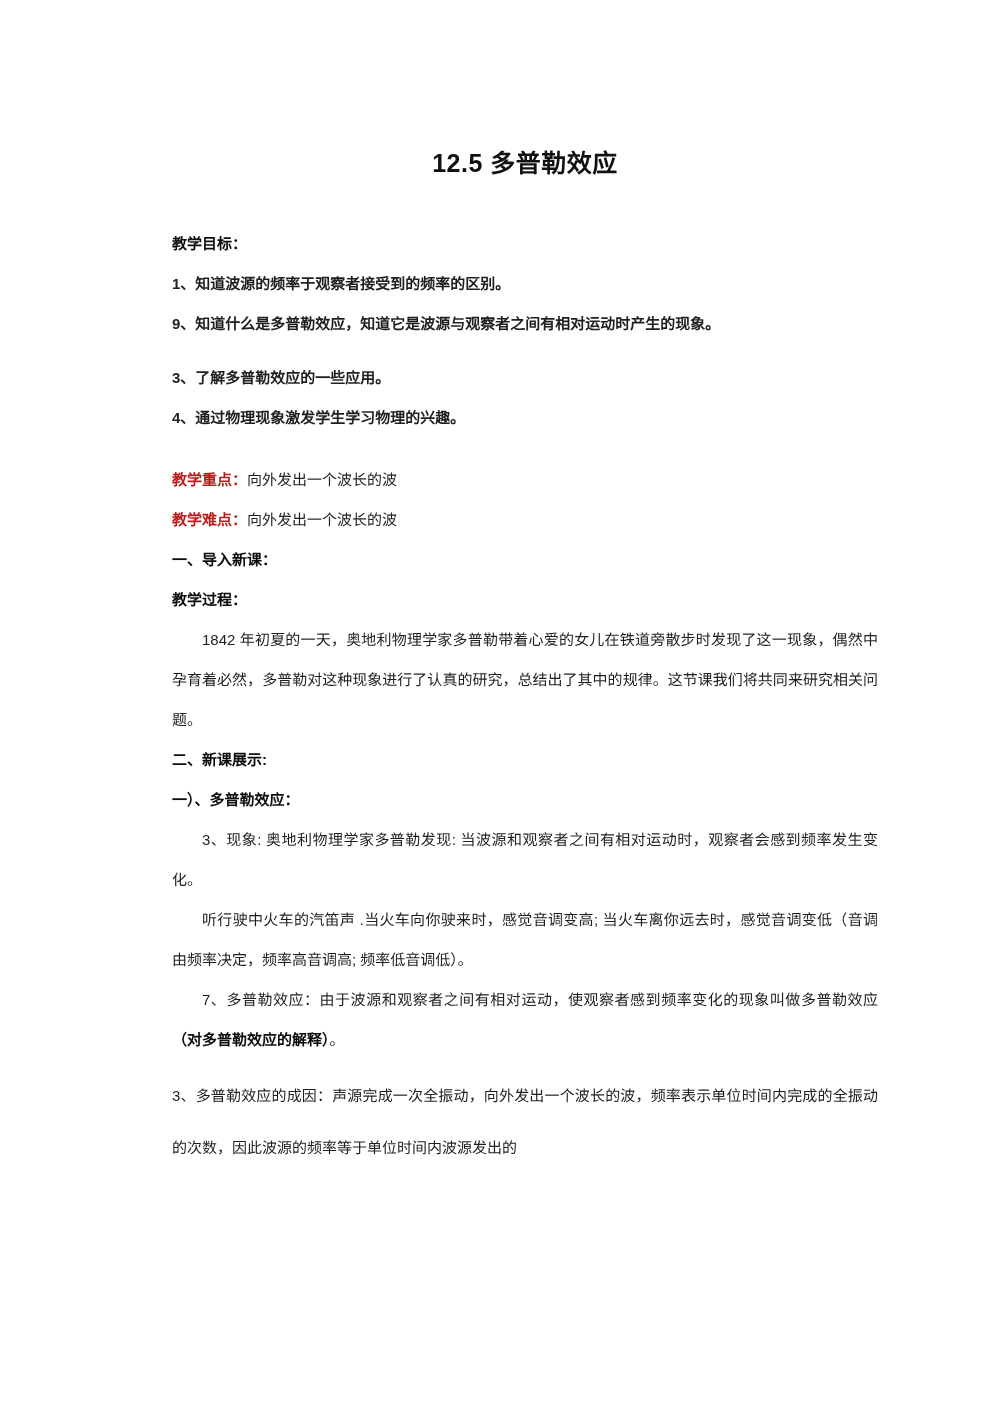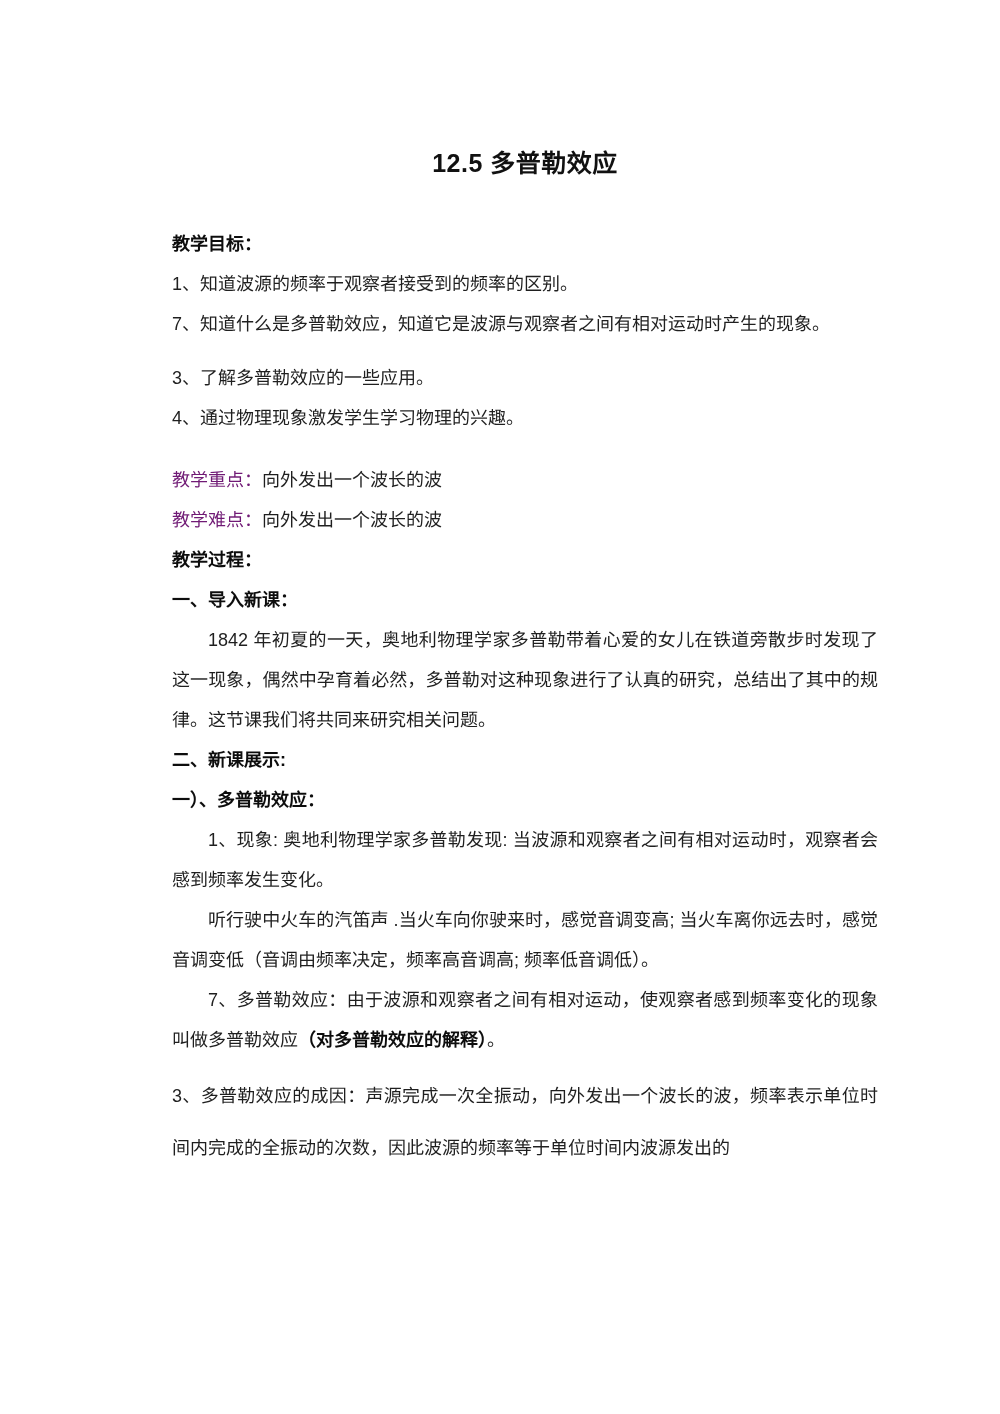--- a/index.html
+++ b/index.html
@@ -39,83 +39,83 @@
     letter-spacing: 0.5px;
     margin: 0;
     padding-top: 146px;
     padding-bottom: 0;
     color: #111111;
   }
 
   
   .blk {
     font-family: "Liberation Sans", "DejaVu Sans", sans-serif;
-    font-size: 18px;
+    font-size: 15px;
     line-height: 40px;
     color: #1f1f1f;
     margin: 0;
     text-align: justify;
     text-justify: inter-ideograph;
     white-space: pre-wrap;
     word-break: break-all;
   }
   .bold { font-weight: bold; color: #0d0d0d; }
   .heading {
     font-weight: bold;
     color: #0d0d0d;
   }
 
   
   .sp-before-objectives { margin-top: 44px; }
-  .list-item { margin-top: 0; }
+  .list-item { margin-top: 0; font-weight: bold; }
   .gap-sm { margin-top: 14px; }
   .gap-md { margin-top: 22px; }
   .indent2 { text-indent: 2em; }
   .indent-hang { padding-left: 2.1em; }
 
   .para-loose { line-height: 52px; }
   .para-last { margin-top: 10px; }
 
-  .seg-label { font-weight: normal; color: #701a75; }
+  .seg-label { font-weight: bold; color: #b91c1c; }
 </style>
 </head>
 <body>
 
 <div class="page">
   <div class="content">
 
     <h1 class="doc-title">12.5 多普勒效应</h1>
 
     <p class="blk heading sp-before-objectives">教学目标：</p>
 
     <p class="blk list-item">1、知道波源的频率于观察者接受到的频率的区别。</p>
 
-    <p class="blk list-item indent-hang" style="text-indent:-2.1em;">7、知道什么是多普勒效应，知道它是波源与观察者之间有相对运动时产生的现象。</p>
+    <p class="blk list-item indent-hang" style="text-indent:-2.1em;">9、知道什么是多普勒效应，知道它是波源与观察者之间有相对运动时产生的现象。</p>
 
     <p class="blk list-item gap-sm">3、了解多普勒效应的一些应用。</p>
 
     <p class="blk list-item">4、通过物理现象激发学生学习物理的兴趣。</p>
 
 
     <p class="blk gap-md"><span class="seg-label">教学重点：</span><span>向外发出一个波长的波</span></p>
 
     <p class="blk"><span class="seg-label">教学难点：</span><span>向外发出一个波长的波</span></p>
 
+    <p class="blk heading">一、导入新课：</p>
+
     <p class="blk heading">教学过程：</p>
-
-    <p class="blk heading">一、导入新课：</p>
 
 
     <p class="blk indent2">1842 年初夏的一天，奥地利物理学家多普勒带着心爱的女儿在铁道旁散步时发现了这一现象，偶然中孕育着必然，多普勒对这种现象进行了认真的研究，总结出了其中的规律。这节课我们将共同来研究相关问题。</p>
 
     <p class="blk heading">二、新课展示:</p>
 
     <p class="blk heading">一）、多普勒效应：</p>
 
-    <p class="blk indent2">1、现象: 奥地利物理学家多普勒发现: 当波源和观察者之间有相对运动时，观察者会感到频率发生变化。</p>
+    <p class="blk indent2">3、现象: 奥地利物理学家多普勒发现: 当波源和观察者之间有相对运动时，观察者会感到频率发生变化。</p>
 
     <p class="blk indent2">听行驶中火车的汽笛声 .当火车向你驶来时，感觉音调变高; 当火车离你远去时，感觉音调变低（音调由频率决定，频率高音调高; 频率低音调低）。</p>
 
     <p class="blk indent2"><span>7、多普勒效应：由于波源和观察者之间有相对运动，使观察者感到频率变化的现象叫做多普勒效应</span><span class="bold">（对多普勒效应的解释）</span><span>。</span></p>
 
     <p class="blk para-loose para-last">3、多普勒效应的成因：声源完成一次全振动，向外发出一个波长的波，频率表示单位时间内完成的全振动的次数，因此波源的频率等于单位时间内波源发出的</p>
 
   </div>
 </div>
 

